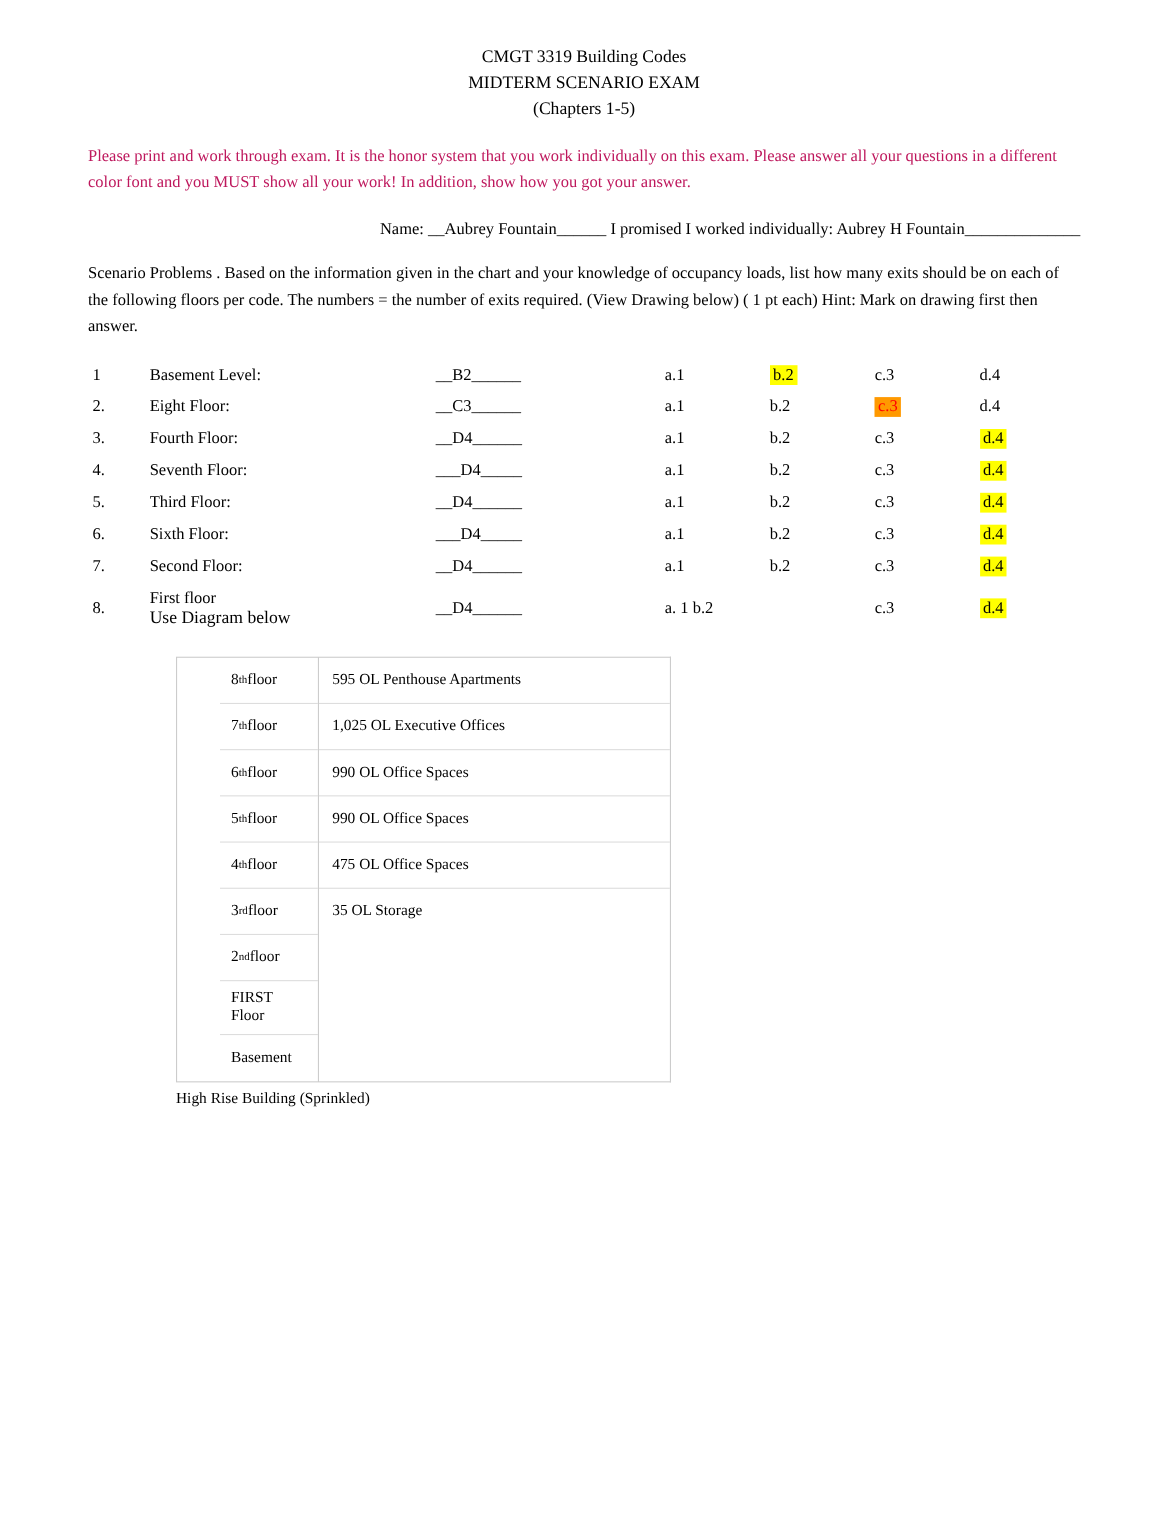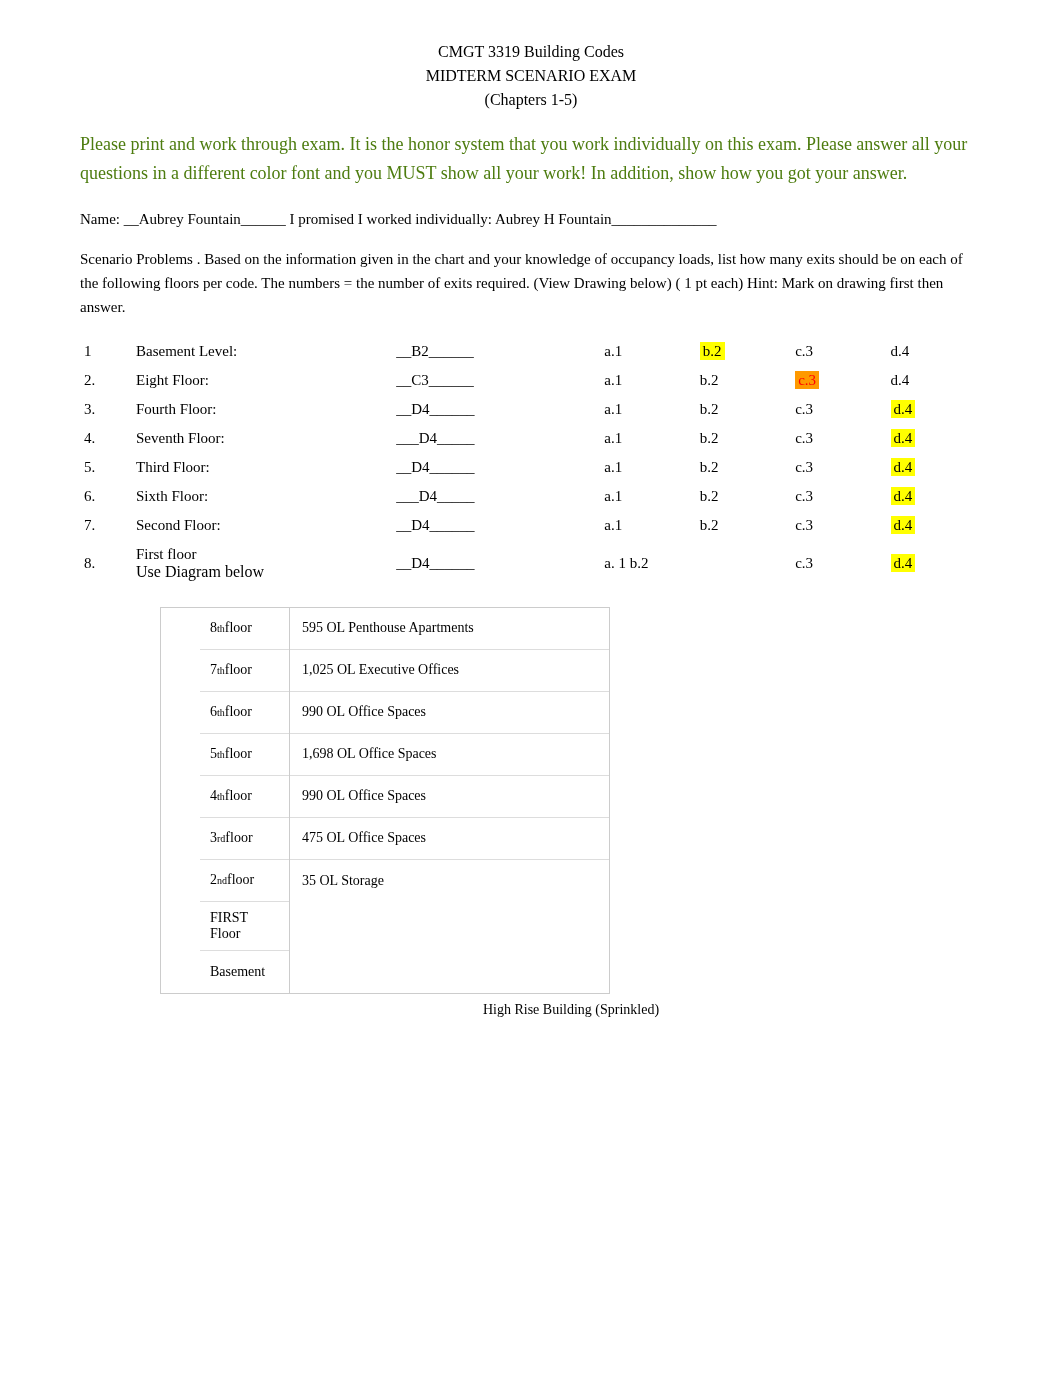--- a/index.html
+++ b/index.html
@@ -15,29 +15,30 @@
     .header {
       text-align: center;
       margin-bottom: 18px;
     }
     .header-title {
       font-size: 16px;
       font-weight: normal;
       line-height: 1.5;
     }
     .instructions {
-      color: #4d7c0f;
-      font-size: 18px;
+      color: #be185d;
+      font-size: 15px;
       line-height: 1.6;
       margin-bottom: 18px;
     }
     .name-line {
       font-size: 15px;
       margin-bottom: 14px;
       line-height: 1.8;
+      text-align: right;
     }
     .scenario-intro {
       font-size: 15px;
       line-height: 1.6;
       margin-bottom: 18px;
     }
     .questions-table {
       width: 100%;
       margin-bottom: 20px;
       border-collapse: collapse;
@@ -98,21 +99,20 @@
     .data-row {
       padding: 8px 12px;
       font-size: 14px;
       border-bottom: 1px solid #ddd;
       min-height: 42px;
       display: flex;
       align-items: center;
     }
     .data-row:last-child { border-bottom: none; }
     .high-rise-note {
-      text-align: center;
       font-size: 14px;
       margin-top: 8px;
       margin-left: 80px;
     }
     sup { font-size: 10px; }
   </style>
 </head>
 <body>
 
 <div class="header">
@@ -217,21 +217,20 @@
       <div class="floor-row">4<sup>th</sup> floor</div>
       <div class="floor-row">3<sup>rd</sup> floor</div>
       <div class="floor-row">2<sup>nd</sup> floor</div>
       <div class="floor-row">FIRST Floor</div>
       <div class="floor-row">Basement</div>
     </div>
   <div class="data-col" id="data-col">
       <div class="data-row">595 OL   Penthouse Apartments</div>
       <div class="data-row">1,025 OL  Executive Offices</div>
       <div class="data-row">990 OL      Office Spaces</div>
-      <div class="data-row">1,698 OL  Office Spaces</div>
       <div class="data-row">990  OL Office Spaces</div>
       <div class="data-row">475 OL Office Spaces</div>
       <div class="data-row">35  OL  Storage</div>
     </div>
 </div>
 <div class="high-rise-note">
   <span>High Rise Building (Sprinkled)</span>
 </div>
 
 </body></html>

